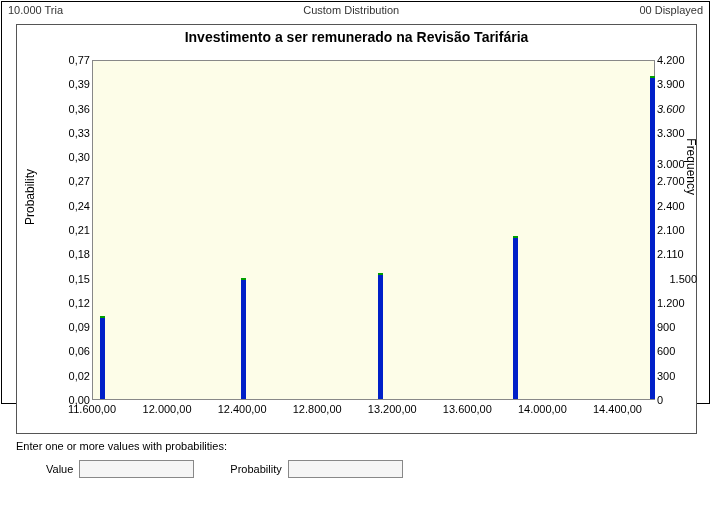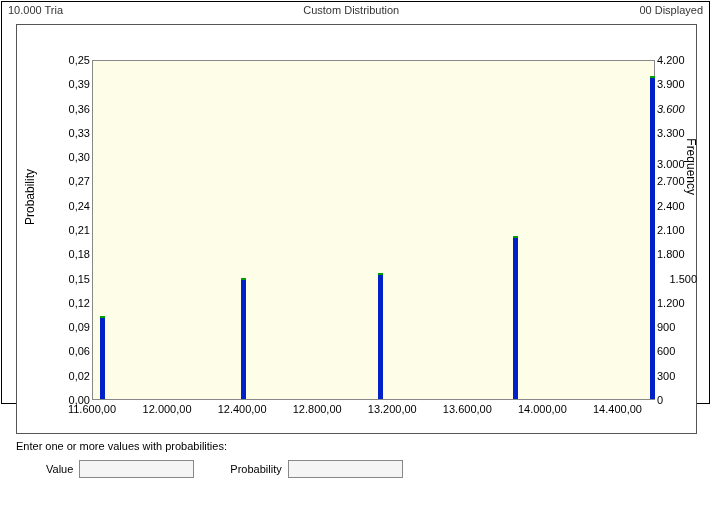--- a/index.html
+++ b/index.html
@@ -126,20 +126,21 @@
 
 <div class="outer">
 
   <div class="header">
     <span>10.000 Tria</span>
     <span>Custom Distribution</span>
     <span>00 Displayed</span>
   </div>
 
   <div class="chart-frame">
+    <div class="chart-title">Investimento a ser remunerado na Revisão Tarifária</div>
 
     <div class="y-left-label">Probability</div>
     <div class="y-right-label">Frequency</div>
 
     <div id="y-left-ticks"></div>
     <div id="y-right-ticks"></div>
     <div id="x-ticks"></div>
 
     <div class="plot-area">
       <div id="bars">
@@ -157,28 +158,28 @@
       <div class="y-tick-left" style="top: 277.857px;">0,12</div>
       <div class="y-tick-left" style="top: 253.571px;">0,15</div>
       <div class="y-tick-left" style="top: 229.286px;">0,18</div>
       <div class="y-tick-left" style="top: 205px;">0,21</div>
       <div class="y-tick-left" style="top: 180.714px;">0,24</div>
       <div class="y-tick-left" style="top: 156.429px;">0,27</div>
       <div class="y-tick-left" style="top: 132.143px;">0,30</div>
       <div class="y-tick-left" style="top: 107.857px;">0,33</div>
       <div class="y-tick-left" style="top: 83.5714px;">0,36</div>
       <div class="y-tick-left" style="top: 59.2857px;">0,39</div>
-      <div class="y-tick-left" style="top: 35px;">0,25</div>
+      <div class="y-tick-left" style="top: 35px;">0,77</div>
       <div class="y-tick-right" style="top: 375px;">0</div>
       <div class="y-tick-right" style="top: 350.714px;">300</div>
       <div class="y-tick-right" style="top: 326.429px;">600</div>
       <div class="y-tick-right" style="top: 302.143px;">900</div>
       <div class="y-tick-right" style="top: 277.857px;">1.200</div>
       <div class="y-tick-right" style="top: 253.571px; text-align: right;">1.500</div>
-      <div class="y-tick-right" style="top: 229.286px;">1.800</div>
+      <div class="y-tick-right" style="top: 229.286px;">2.110</div>
       <div class="y-tick-right" style="top: 205px;">2.100</div>
       <div class="y-tick-right" style="top: 180.714px;">2.400</div>
       <div class="y-tick-right" style="top: 156.429px;">2.700</div>
       <div class="y-tick-right" style="top: 139px;">3.000</div>
       <div class="y-tick-right" style="top: 107.857px;">3.300</div>
       <div class="y-tick-right" style="top: 83.5714px; font-style: italic;">3.600</div>
       <div class="y-tick-right" style="top: 59.2857px;">3.900</div>
       <div class="y-tick-right" style="top: 35px;">4.200</div>
       <div class="x-tick" style="left: 75px;">11.600,00</div>
       <div class="x-tick" style="left: 150.067px;">12.000,00</div>

